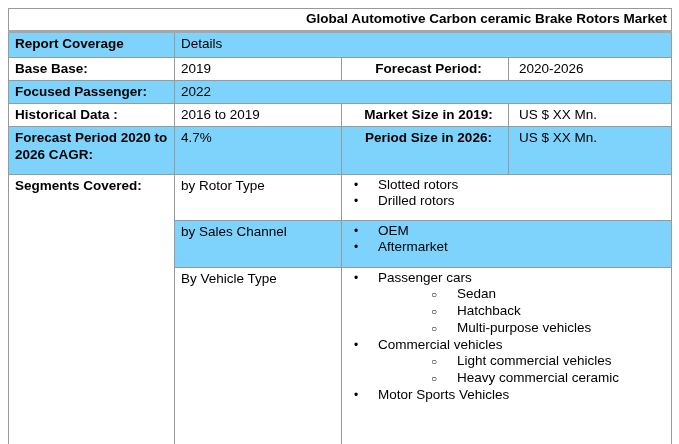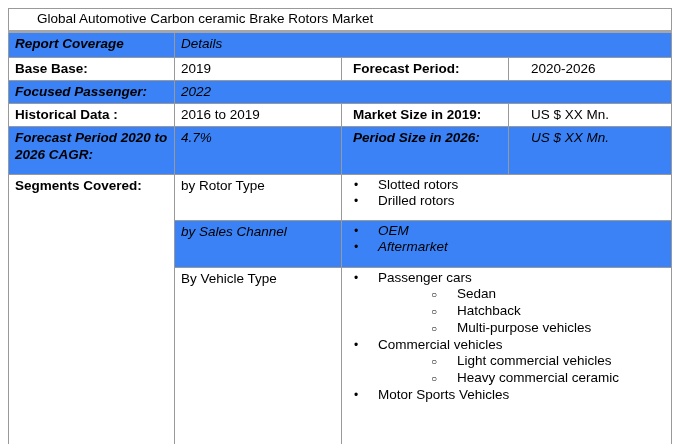--- a/index.html
+++ b/index.html
@@ -20,32 +20,32 @@
   }
   td {
     border: 1px solid #999999;
     font-size: 13.5px;
     line-height: 1.25;
     padding: 3px 4px 2px 6px;
     vertical-align: top;
     overflow: hidden;
   }
   td.title-cell {
-    text-align: left;
-    font-weight: normal;
+    text-align: right;
+    font-weight: bold;
     background: #ffffff;
     border-bottom: 3px solid #a6a6a6;
     height: 16px;
     padding-top: 2px;
     padding-left: 28px;
   }
   .bold { font-weight: bold; }
-  .shade { background: #3b82f6; font-style: italic; }
-  td.c3pad { padding-left: 11px; }
-  td.c4pad { padding-left: 22px; margin-left: 23px; }
+  .shade { background: #7dd3fc; }
+  td.c3pad { padding-left: 11px; text-align: center; }
+  td.c4pad { padding-left: 10px; margin-left: 23px; }
   td.seg-label { vertical-align: top; background: #ffffff; }
   td.bullets { padding: 2px 0 0 0; }
   .bl { line-height: 16px; white-space: nowrap; }
   .bl .g1 {
     display: inline-block; width: 24px; padding-left: 12px;
     font-size: 12px; text-align: left;
   }
   .bl .g2 {
     display: inline-block; width: 26px; padding-left: 89px;
     font-size: 10px; text-align: left;

